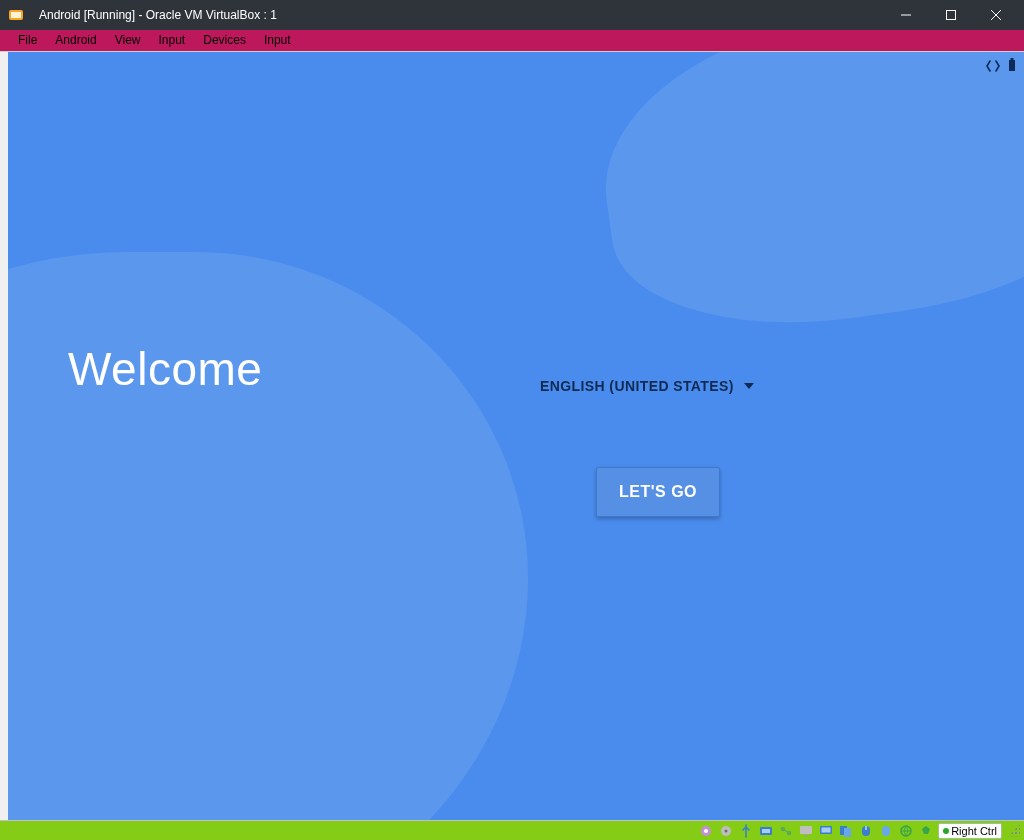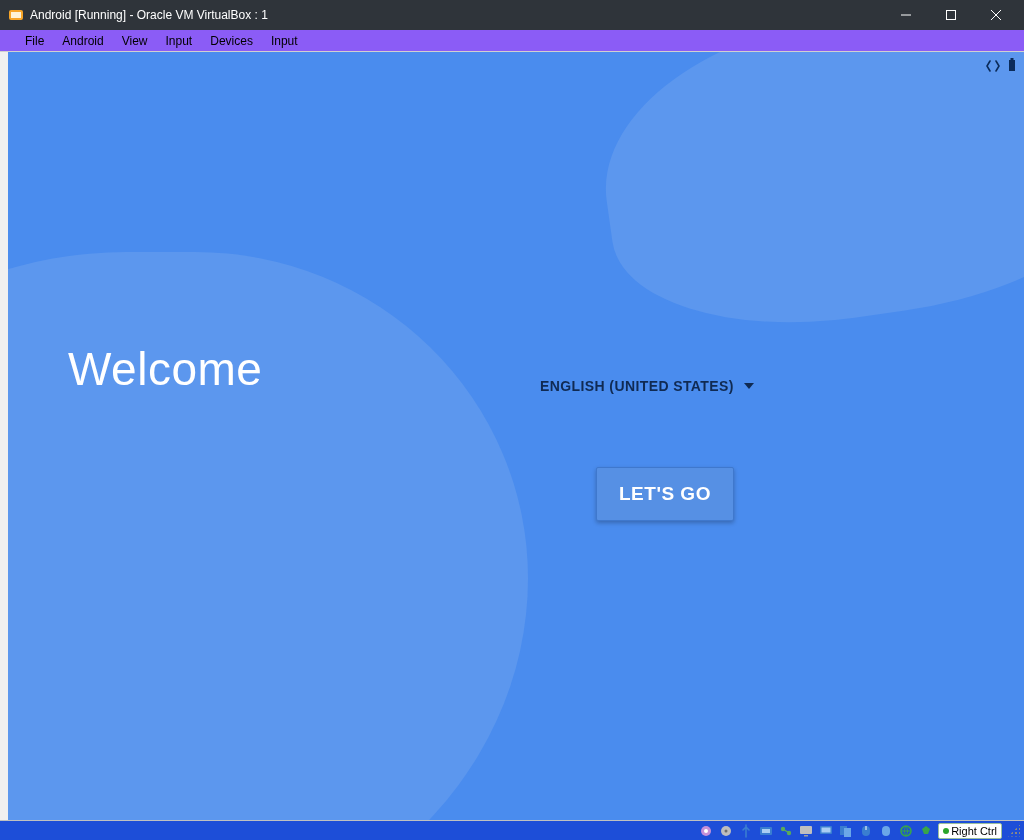--- a/index.html
+++ b/index.html
@@ -10,32 +10,32 @@
     height: 30px;
     background: #2f343a;
     display: flex;
     align-items: center;
     padding: 0 6px 0 8px;
     color: #fff;
     font-size: 12px;
     user-select: none;
   }
   .titlebar .vbox-icon { width: 16px; height: 16px; margin-right: 6px; }
-  .titlebar .title-text { flex: 1; }
+  .titlebar .title-text { flex: 1; margin-left: 9px; }
   .titlebar .win-btn { width: 45px; height: 30px; display: flex; align-items: center; justify-content: center; }
   .titlebar .win-btn svg { stroke: #fff; }
 
   
   .menubar {
     height: 22px;
-    background: #8b5cf6;
+    background: #be185d;
     display: flex;
-    align-items: center;
+    align-items: flex-end;
     font-size: 12px;
-    padding: 0 16px;
+    padding: 0 9px;
     border-bottom: 1px solid #d0d0d0;
   }
   .menubar .menu-item { padding: 0 9px; line-height: 22px; }
 
   
   .vm-area { height: 768px; position: relative; background: #4a8cee; overflow: hidden; margin-left: 8px; }
 
   
   .android-status {
     position: absolute; top: 6px; right: 8px;
@@ -84,21 +84,21 @@
     border-right: 5px solid transparent;
     border-top: 6px solid #102a52;
   }
 
   .letsgo-btn {
     position: absolute;
     top: 415px; left: 588px;
     padding: 15px 22px;
     background: #5690e4;
     color: #fff;
-    font-size: 19px;
+    font-size: 16px;
     font-weight: 600;
     letter-spacing: .5px;
     border-radius: 2px;
     box-shadow: 0 2px 4px rgba(0,0,0,.25);
     border: 1px solid #3f78cd;
   }
 
   .bottom-actions {
     position: absolute;
     left: 60px; bottom: 62px;
@@ -108,21 +108,21 @@
     display: flex; align-items: center; gap: 20px;
     color: #0d2c56;
     font-size: 14px;
     font-weight: 600;
   }
   .bottom-actions svg { fill: #0d2c56; }
 
   
   .vbox-status {
     height: 20px;
-    background: #1d4ed8;
+    background: #84cc16;
     border-top: 1px solid #c0c0c0;
     display: flex;
     align-items: center;
     justify-content: flex-end;
     gap: 4px;
     padding: 0 4px;
     font-size: 11px;
   }
   .vbox-status .ico { width: 16px; height: 16px; display:flex; align-items:center; justify-content:center; }
   .vbox-status .host-key {

